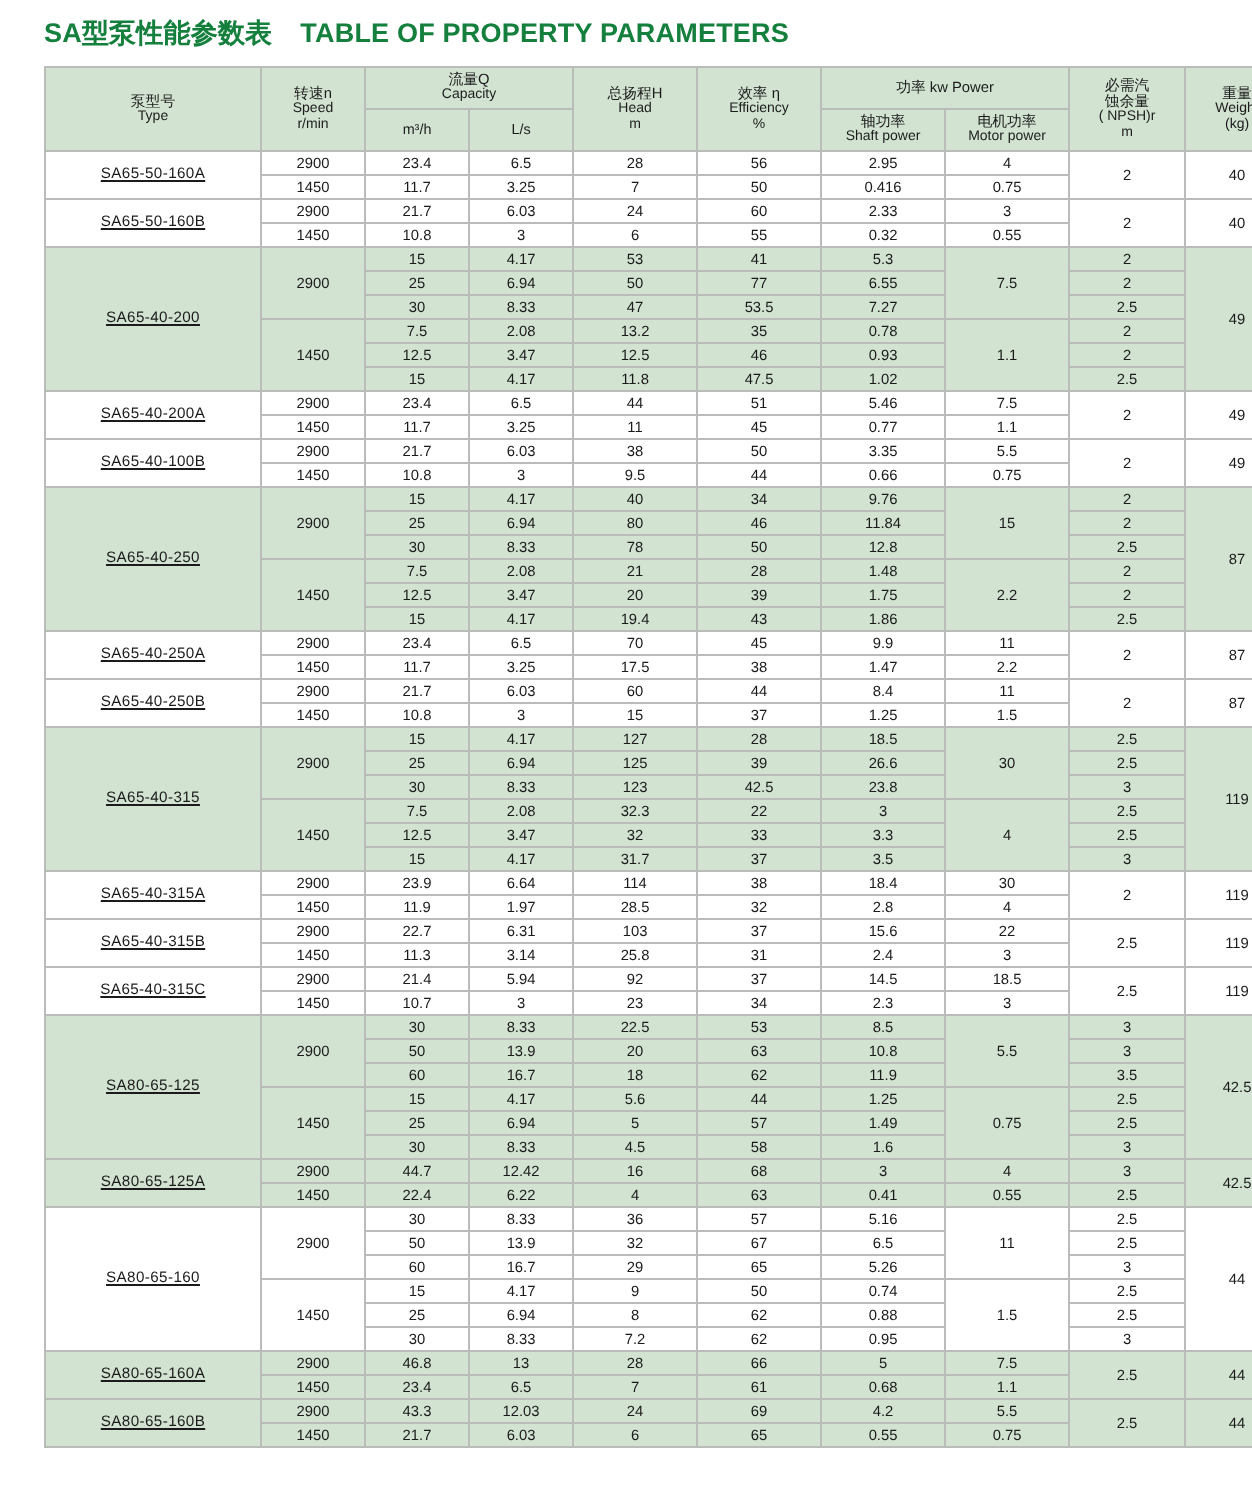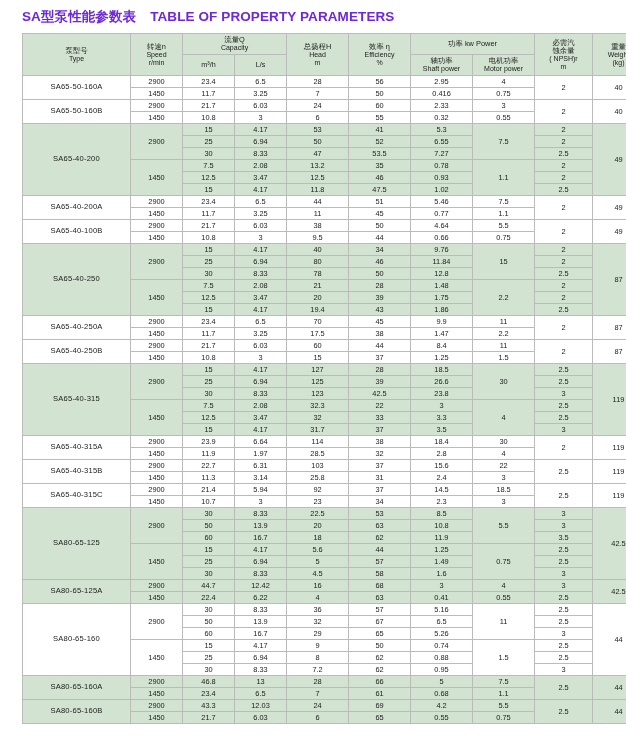--- a/index.html
+++ b/index.html
@@ -3,21 +3,21 @@
 <meta charset="utf-8">
 <style>
   html,body{margin:0;padding:0;}
   body{
     width:626px;height:751px;
     background:#ffffff;
     font-family:"Liberation Sans","DejaVu Sans",sans-serif;
     overflow:hidden;
   }
   #page-title{
-    color:#6d28d9;
+    color:#15803d;
     font-size:13.5px;
     font-weight:bold;
     padding:8px 0 7px 22px;
     letter-spacing:0.1px;
     white-space:nowrap;
   }
   #page-title .cn{margin-right:14px;}
   .table-wrap{padding:0 22px;}
   table{
     border-collapse:collapse;
@@ -41,21 +41,21 @@
     font-weight:normal;
     font-size:7.2px;
     padding:2px 1px;
   }
   thead th .cn{display:block;font-size:7.4px;}
   thead th .en{display:block;font-size:7px;}
   thead th .unit{display:block;font-size:7px;}
   tbody td{height:11px;}
   tbody tr.shaded td{background:#d2e3d1;}
   tbody tr.plain td{background:#ffffff;}
-  td.type-cell{font-size:7.6px;letter-spacing:0.2px;}
+  td.type-cell{font-size:7.6px;letter-spacing:0.2px;text-decoration:underline;}
   td.num{font-size:7.4px;}
   .grp-top td{border-top:1px solid #9aa39a;}
 </style>
 </head>
 <body>
 
 <div id="page-title">
   <span class="cn">SA型泵性能参数表</span><span class="en">TABLE OF PROPERTY PARAMETERS</span>
 </div>
 
@@ -178,21 +178,21 @@
           <td class="num">41</td>
           <td class="num">5.3</td>
           <td class="num" rowspan="3">7.5</td>
           <td class="num">2</td>
           <td class="num" rowspan="6">49</td>
         </tr>
         <tr class="shaded">
           <td class="num">25</td>
           <td class="num">6.94</td>
           <td class="num">50</td>
-          <td class="num">52</td>
+          <td class="num">77</td>
           <td class="num">6.55</td>
           <td class="num">2</td>
         </tr>
         <tr class="shaded">
           <td class="num">30</td>
           <td class="num">8.33</td>
           <td class="num">47</td>
           <td class="num">53.5</td>
           <td class="num">7.27</td>
           <td class="num">2.5</td>
@@ -244,21 +244,21 @@
           <td class="num">0.77</td>
           <td class="num">1.1</td>
         </tr>
         <tr class="plain grp-top">
           <td class="type-cell" rowspan="2">SA65-40-100B</td>
           <td class="num">2900</td>
           <td class="num">21.7</td>
           <td class="num">6.03</td>
           <td class="num">38</td>
           <td class="num">50</td>
-          <td class="num">4.64</td>
+          <td class="num">3.35</td>
           <td class="num">5.5</td>
           <td class="num" rowspan="2">2</td>
           <td class="num" rowspan="2">49</td>
         </tr>
         <tr class="plain">
           <td class="num">1450</td>
           <td class="num">10.8</td>
           <td class="num">3</td>
           <td class="num">9.5</td>
           <td class="num">44</td>

